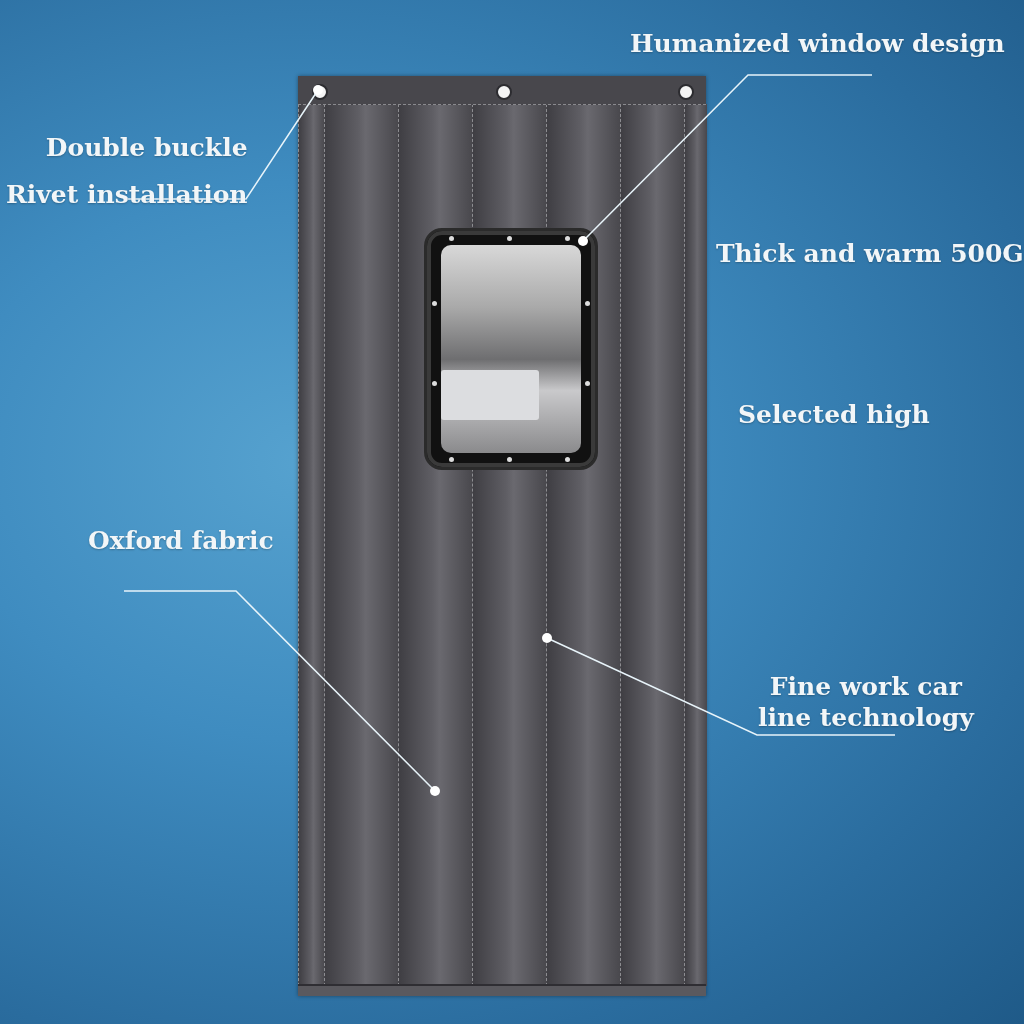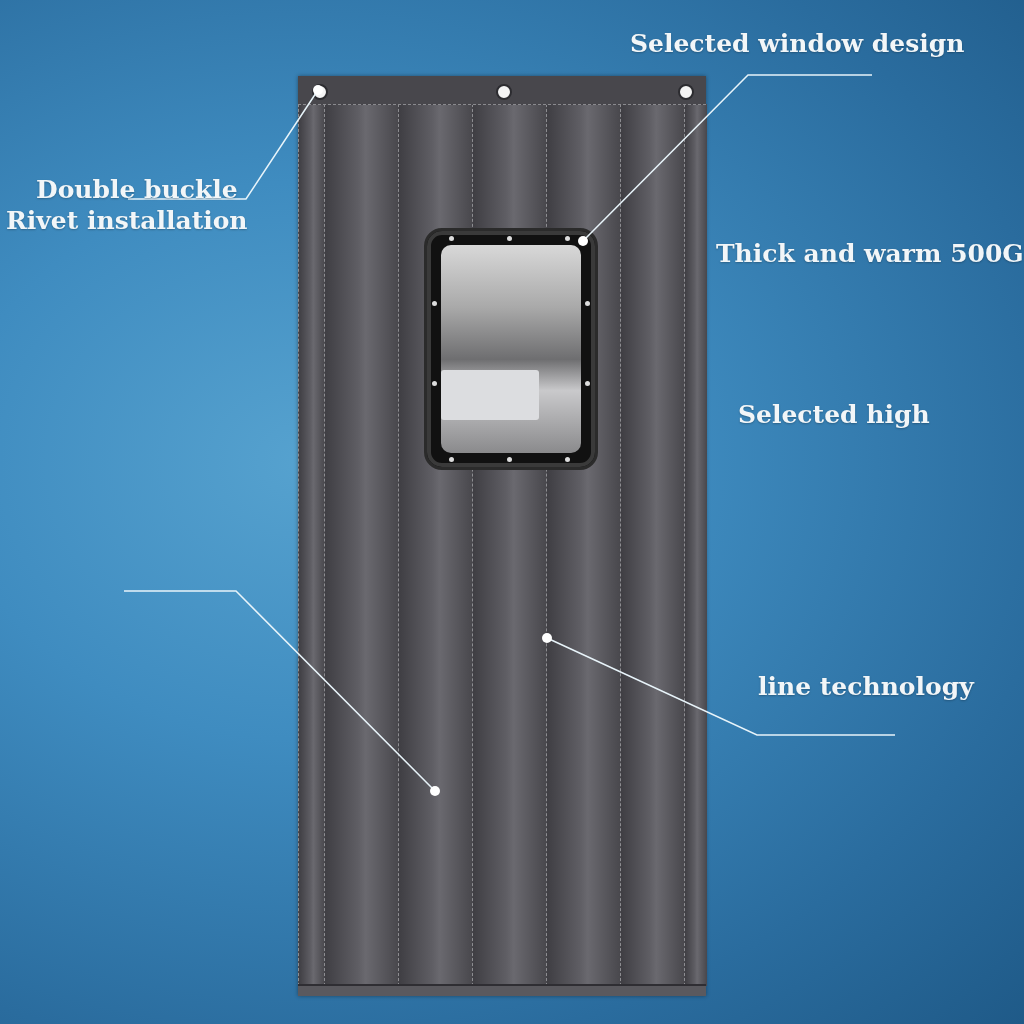--- a/index.html
+++ b/index.html
@@ -65,29 +65,31 @@
   <polyline points="872,75 748,75 583,241" fill="none" stroke="#e8f4fa" stroke-width="1.5"></polyline>
   <polyline points="124,591 236,591 435,791" fill="none" stroke="#e8f4fa" stroke-width="1.5"></polyline>
   <polyline points="895,735 757,735 547,638" fill="none" stroke="#e8f4fa" stroke-width="1.5"></polyline>
 </svg>
 <div class="dot" style="left:313px;top:85px;"></div>
 <div class="dot" style="left:578px;top:236px;"></div>
 <div class="dot" style="left:430px;top:786px;"></div>
 <div class="dot" style="left:542px;top:633px;"></div>
 
 <div class="label" style="left:34px;top:132px;text-align:center;">
-  <div style="text-align:left;padding-left:2px;margin-top:42px;">Double buckle</div>
-  <div style="margin-left:-28px;">Rivet installation</div>
+  <div style="text-align:right;padding-left:2px;">Double buckle</div>
+  <div style="margin-left:-28px;margin-top:16px;">Rivet installation</div>
 </div>
 <div class="label" style="left:630px;top:28px;">
-  <div>Selected window design</div>
+  <div>Humanized window design</div>
 </div>
 <div class="label" style="left:707px;top:238px;margin-left:9px;">
   <div>Thick and warm 500G</div>
 </div>
 <div class="label" style="left:738px;top:399px;">
   <div>Selected high</div>
 </div>
 <div class="label" style="left:88px;top:525px;">
+  <div>Oxford fabric</div>
 </div>
 <div class="label" style="left:758px;top:671px;text-align:center;">
+  <div>Fine work car</div>
   <div>line technology</div>
 </div>
 
 </body></html>

